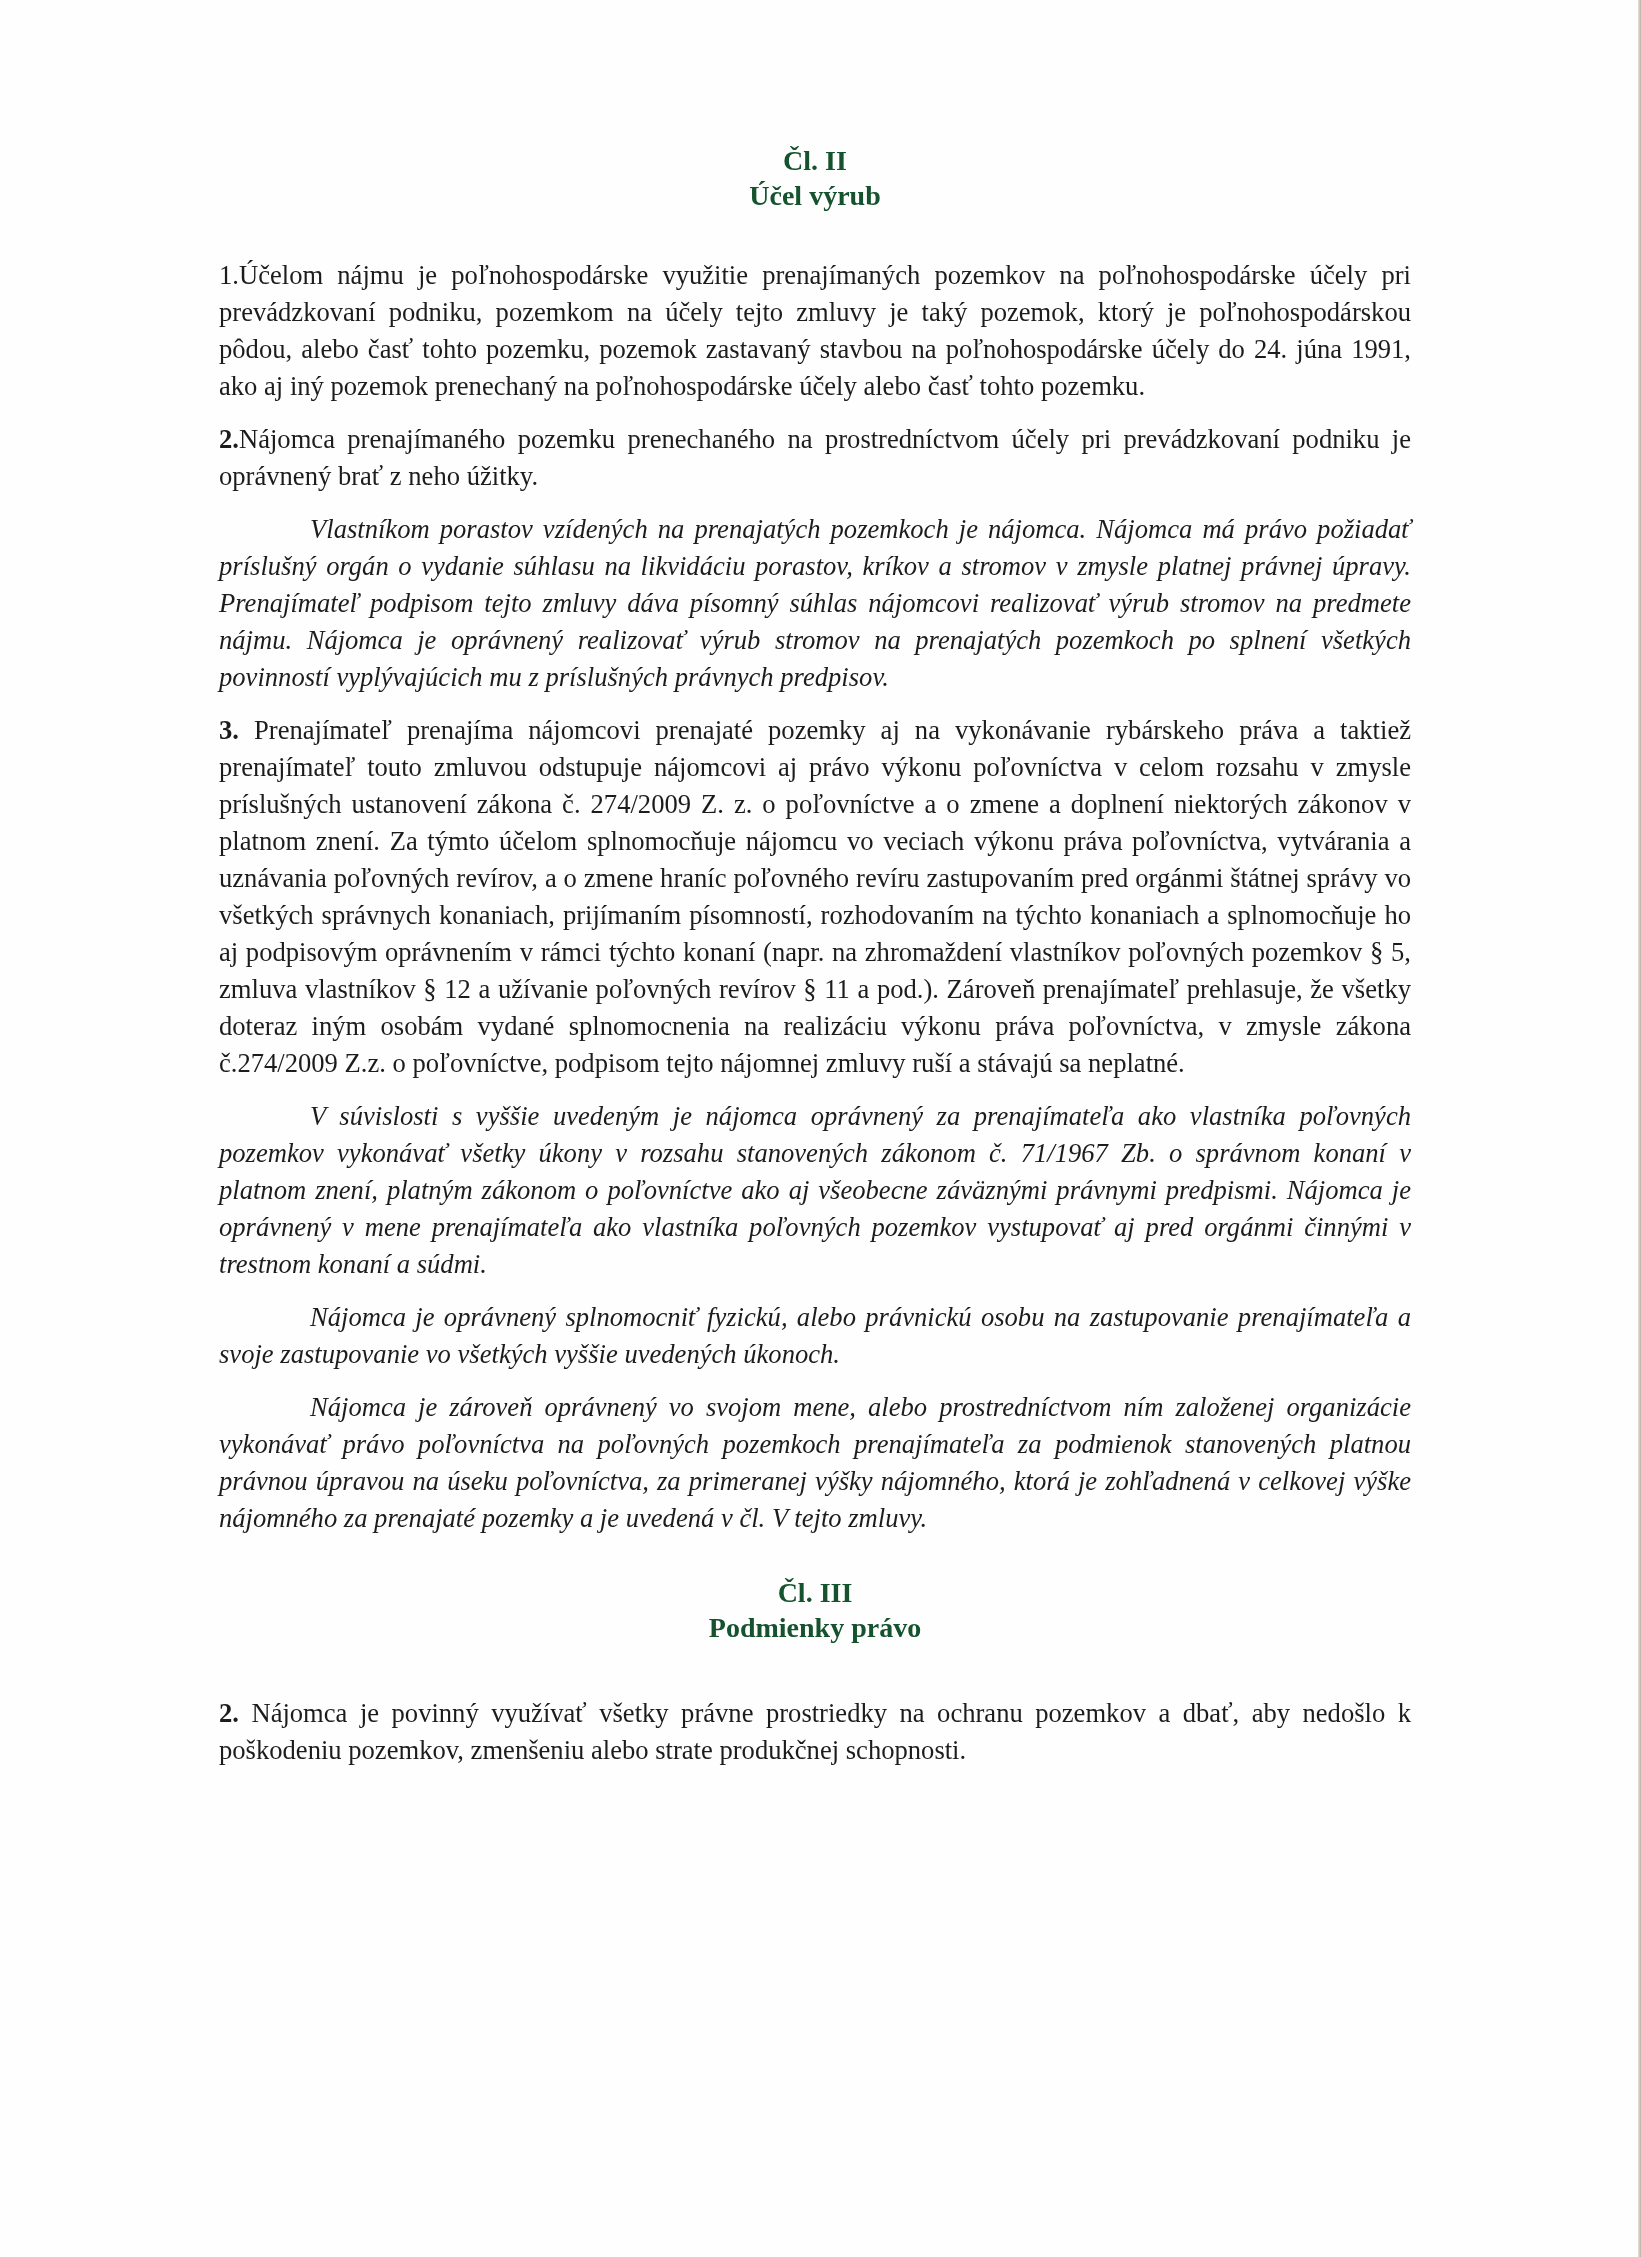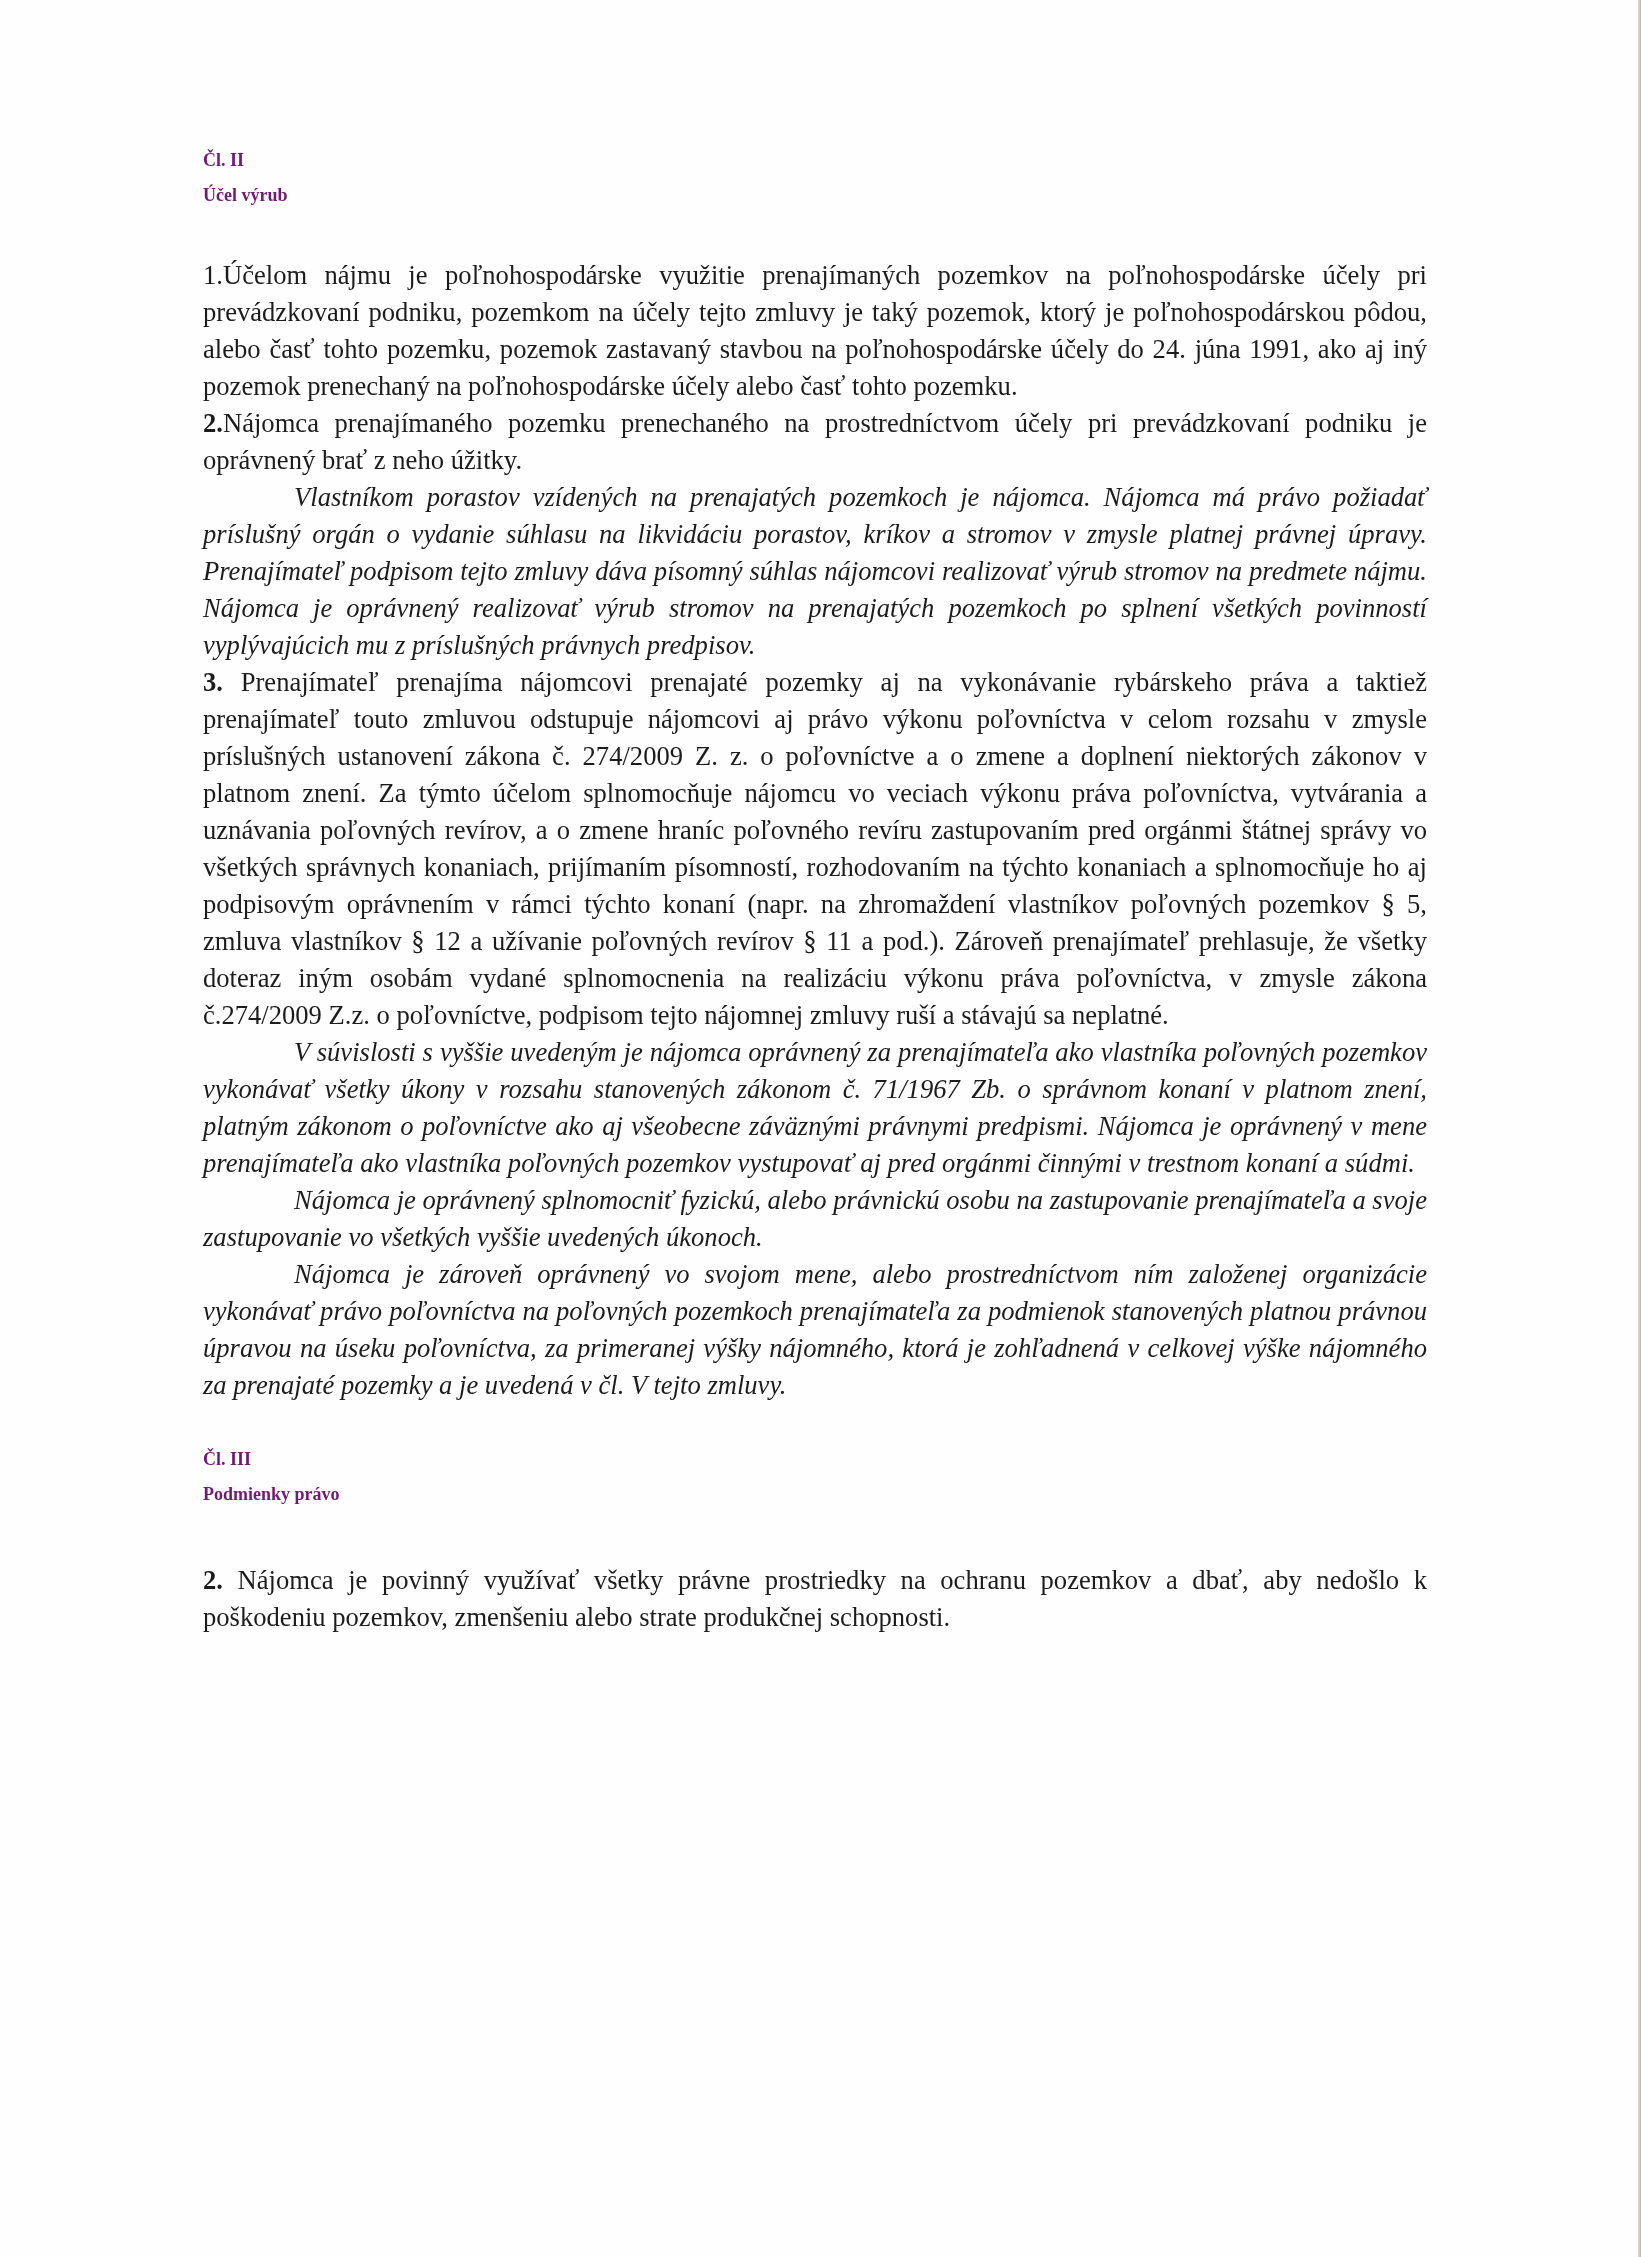--- a/index.html
+++ b/index.html
@@ -11,26 +11,26 @@
   .edge-right {
     position: absolute; right: 0; top: 0; width: 2.9px; height: 2257px;
     background: linear-gradient(to right, #e8e4dc, #b9b2a4);
   }
   .content {
     position: absolute; left: 203px; top: 143px; width: 1224px;
     font-family: "Liberation Serif", "DejaVu Serif", serif;
     font-size: 26.6px; line-height: 37px; color: #1c1c1c;
   }
   .heading {
-    font-weight: bold; font-size: 18px; line-height: 35px;
-    color: #701a75;
+    text-align: center; font-weight: bold; font-size: 28px; line-height: 35px;
+    color: #14532d;
   }
   .heading-block { margin-bottom: 44px; }
   .heading-block.second { margin-top: 38px; margin-bottom: 50px; }
-  p { margin: 0; text-align: justify; }
+  p { margin: 16px; text-align: justify; }
   p.indent { text-indent: 91px; font-style: italic; }
   .num { font-weight: bold; }
 </style>
 </head>
 <body>
 
 <div class="page">
   <div class="edge-right"></div>
 
   <div class="content">

